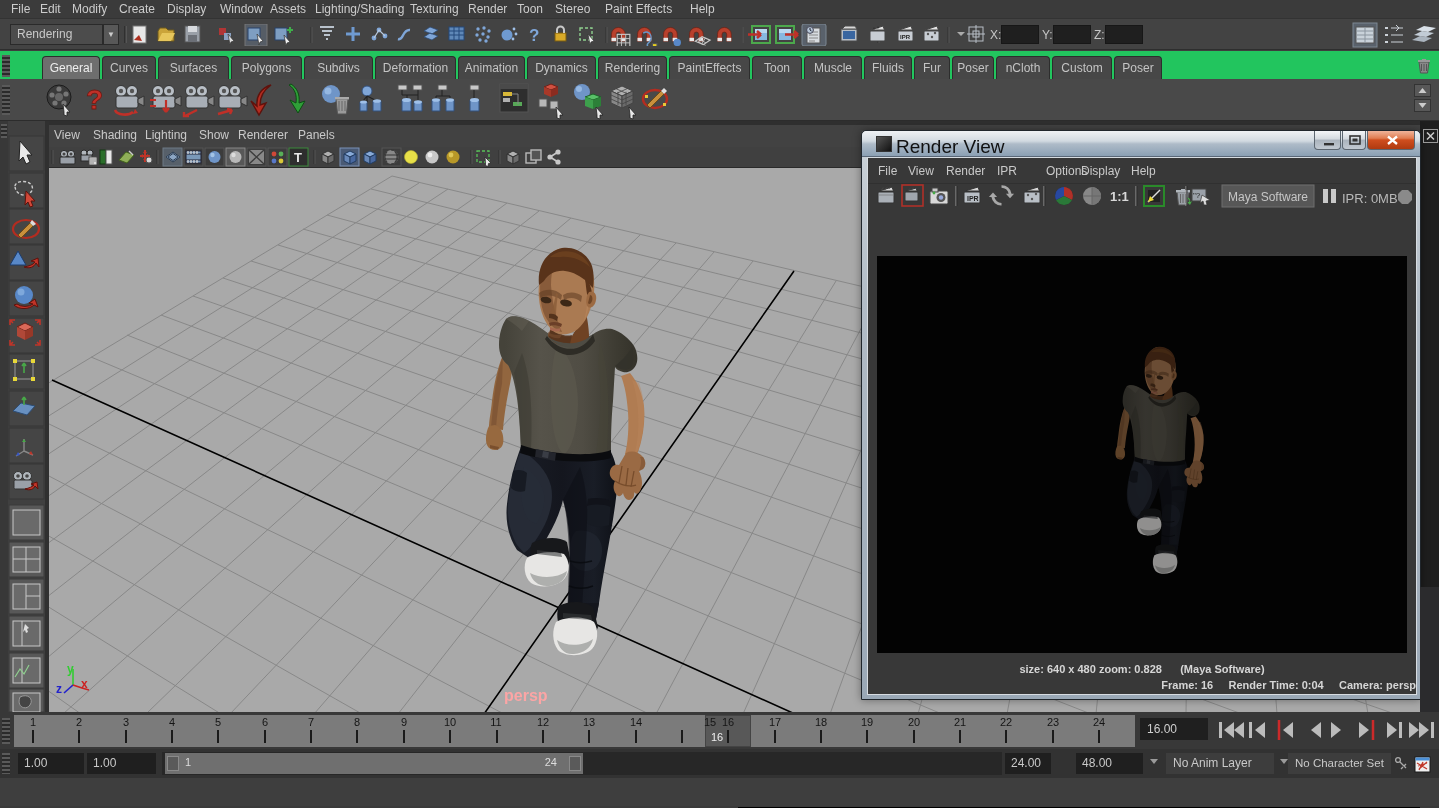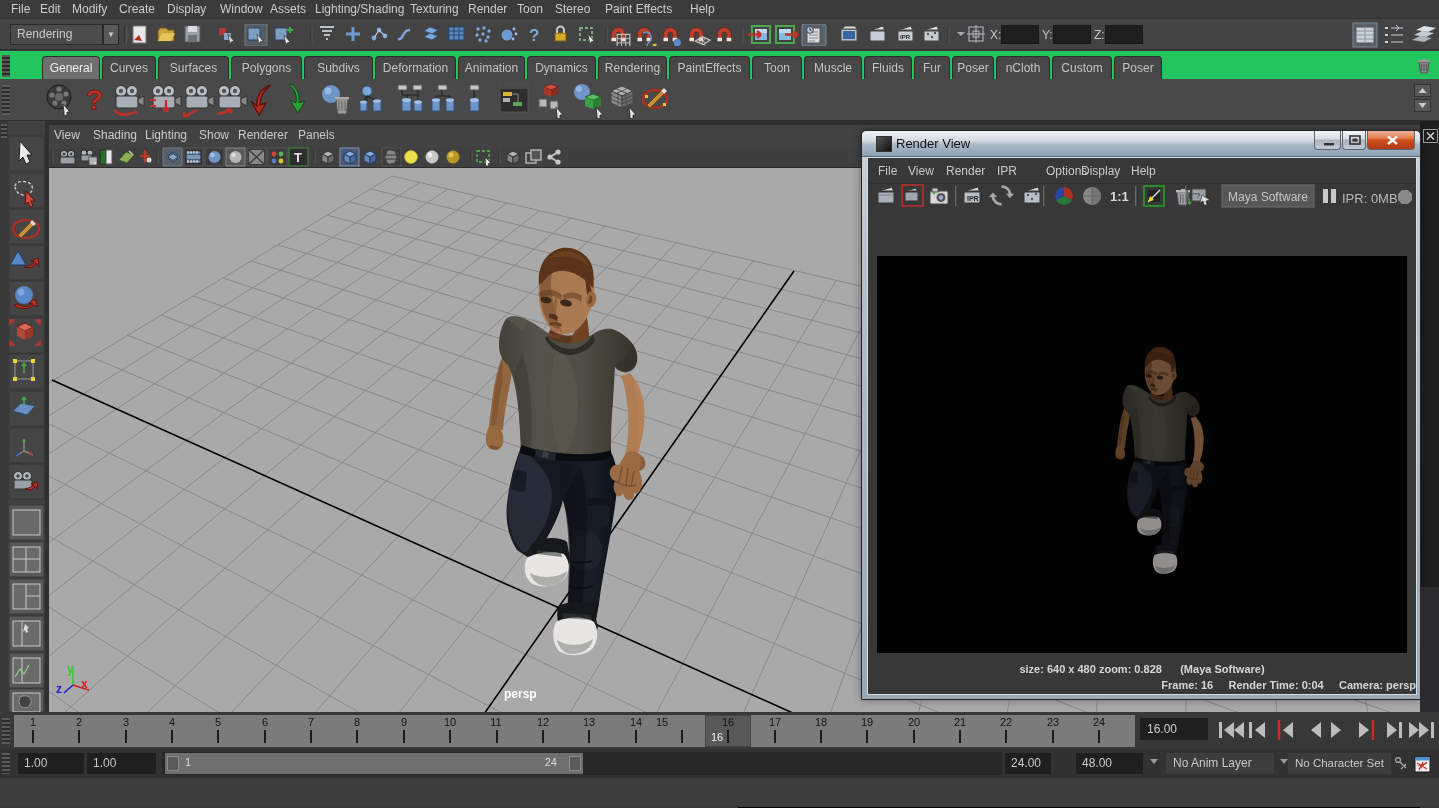--- a/index.html
+++ b/index.html
@@ -24,21 +24,21 @@
 
 #shelficons{position:absolute;left:0;top:79px;width:1439px;height:42px;background:#494949;border-bottom:1px solid #2c2c2c;}
 
 #toolbox{position:absolute;left:0;top:121px;width:47px;height:591px;background:#404040;}
 
 #viewport{position:absolute;left:47px;top:121px;width:1392px;height:591px;background:#3e3e3e;}
 #vpmenus{position:absolute;left:0;top:4px;width:1392px;height:22px;background:#424242;color:#c9c9c9;font-size:12px;}
 #vpmenus span{position:absolute;top:3px;}
 #vpicons{position:absolute;left:0;top:26px;width:1392px;height:20px;background:#404040;}
 #vp3d{position:absolute;left:2px;top:46px;width:1390px;height:545px;background:#a9a9a9;overflow:hidden;border-top:1px solid #2a2a2a;}
-#persp{position:absolute;left:456px;top:560px;color:#ffffff;font-weight:bold;font-size:12px;}
+#persp{position:absolute;left:456px;top:560px;color:#fca5a5;font-weight:bold;font-size:16px;}
 
 #rsliver{position:absolute;left:1420px;top:121px;width:19px;height:591px;background:#1e1e1e;}
 
 #timeslider{position:absolute;left:0;top:712px;width:1439px;height:37px;background:#383838;}
 #ruler{position:absolute;left:14px;top:3px;width:1121px;height:32px;background:#7b7b7b;}
 .fnum{position:absolute;top:1px;font-size:11px;color:#151515;transform:translateX(-50%);}
 .ftick{position:absolute;top:15px;width:2px;height:13px;background:#1a1a1a;}
 #curframe{position:absolute;left:691px;top:0px;width:46px;height:32px;background:#585858;border:1px solid #444;}
 #tfield{position:absolute;left:1140px;top:6px;width:68px;height:22px;background:#1f1f1f;color:#cfcfcf;font-size:12px;line-height:22px;padding-left:7px;}
 
@@ -54,21 +54,21 @@
 #melin{position:absolute;left:60px;top:4px;width:676px;height:22px;background:#262626;border:1px solid #1d1d1d;}
 #melout{position:absolute;left:738px;top:1px;width:682px;height:29px;background:#000;}
 
 #rview{position:absolute;left:861px;top:130px;width:560px;height:570px;
   background:linear-gradient(180deg,#cdd4da 0%,#b2bcc6 30%,#9aa8b6 100%);
   border:1px solid #20262c;border-radius:5px 5px 0 0;
   box-shadow:0 0 8px rgba(0,0,0,0.38);}
 #rvtitle{position:absolute;left:0;top:0;width:100%;height:26px;
   background:linear-gradient(180deg,#eef1f4 0%,#d2dae1 40%,#aebbc8 52%,#8ba0b4 100%);border-bottom:1px solid #5a6878;
   border-radius:5px 5px 0 0;}
-#rvtitle .t{position:absolute;left:34px;top:5px;color:#111;font-size:13px;}
+#rvtitle .t{position:absolute;left:34px;top:5px;color:#111;font-size:19px;}
 #rvicon{position:absolute;left:14px;top:5px;width:16px;height:16px;background:linear-gradient(135deg,#555,#111);border:1px solid #333;}
 .winbtn{position:absolute;top:0px;height:19px;border:1px solid #5c6670;border-top:none;border-radius:0 0 4px 4px;overflow:hidden;
   background:linear-gradient(180deg,#f4f6f8 0%,#d3d9df 45%,#aab3bd 50%,#c2cad2 100%);
   color:#333;text-align:center;}
 #rvclose{background:linear-gradient(180deg,#f0b49a 0%,#e07d52 40%,#cf4e1e 50%,#b03a10 100%);color:#fff;}
 #rvbody{position:absolute;left:5px;top:26px;width:550px;height:538px;background:#383838;border:1px solid #d7dce1;}
 #rvmenus{position:absolute;left:0;top:0;width:100%;height:26px;color:#c9c9c9;font-size:12px;border-bottom:1px solid #303030;}
 #rvmenus span{position:absolute;top:6px;}
 #rvtools{position:absolute;left:0;top:26px;width:100%;height:26px;}
 #rvrender{position:absolute;left:9px;top:98px;width:530px;height:397px;background:#030303;}
@@ -894,21 +894,21 @@
           <div class="fnum" style="left:436px">10</div>
           <div class="ftick" style="left:435px"></div>
           <div class="fnum" style="left:482px">11</div>
           <div class="ftick" style="left:482px"></div>
           <div class="fnum" style="left:529px">12</div>
           <div class="ftick" style="left:528px"></div>
           <div class="fnum" style="left:575px">13</div>
           <div class="ftick" style="left:574px"></div>
           <div class="fnum" style="left:622px">14</div>
           <div class="ftick" style="left:621px"></div>
-          <div class="fnum" style="left:648px">15</div>
+          <div class="fnum" style="left:696px">15</div>
           <div class="ftick" style="left:667px"></div>
           <div class="fnum" style="left:714px">16</div>
           <div class="ftick" style="left:713px"></div>
           <div class="fnum" style="left:761px">17</div>
           <div class="ftick" style="left:760px"></div>
           <div class="fnum" style="left:807px">18</div>
           <div class="ftick" style="left:806px"></div>
           <div class="fnum" style="left:853px">19</div>
           <div class="ftick" style="left:852px"></div>
           <div class="fnum" style="left:900px">20</div>

